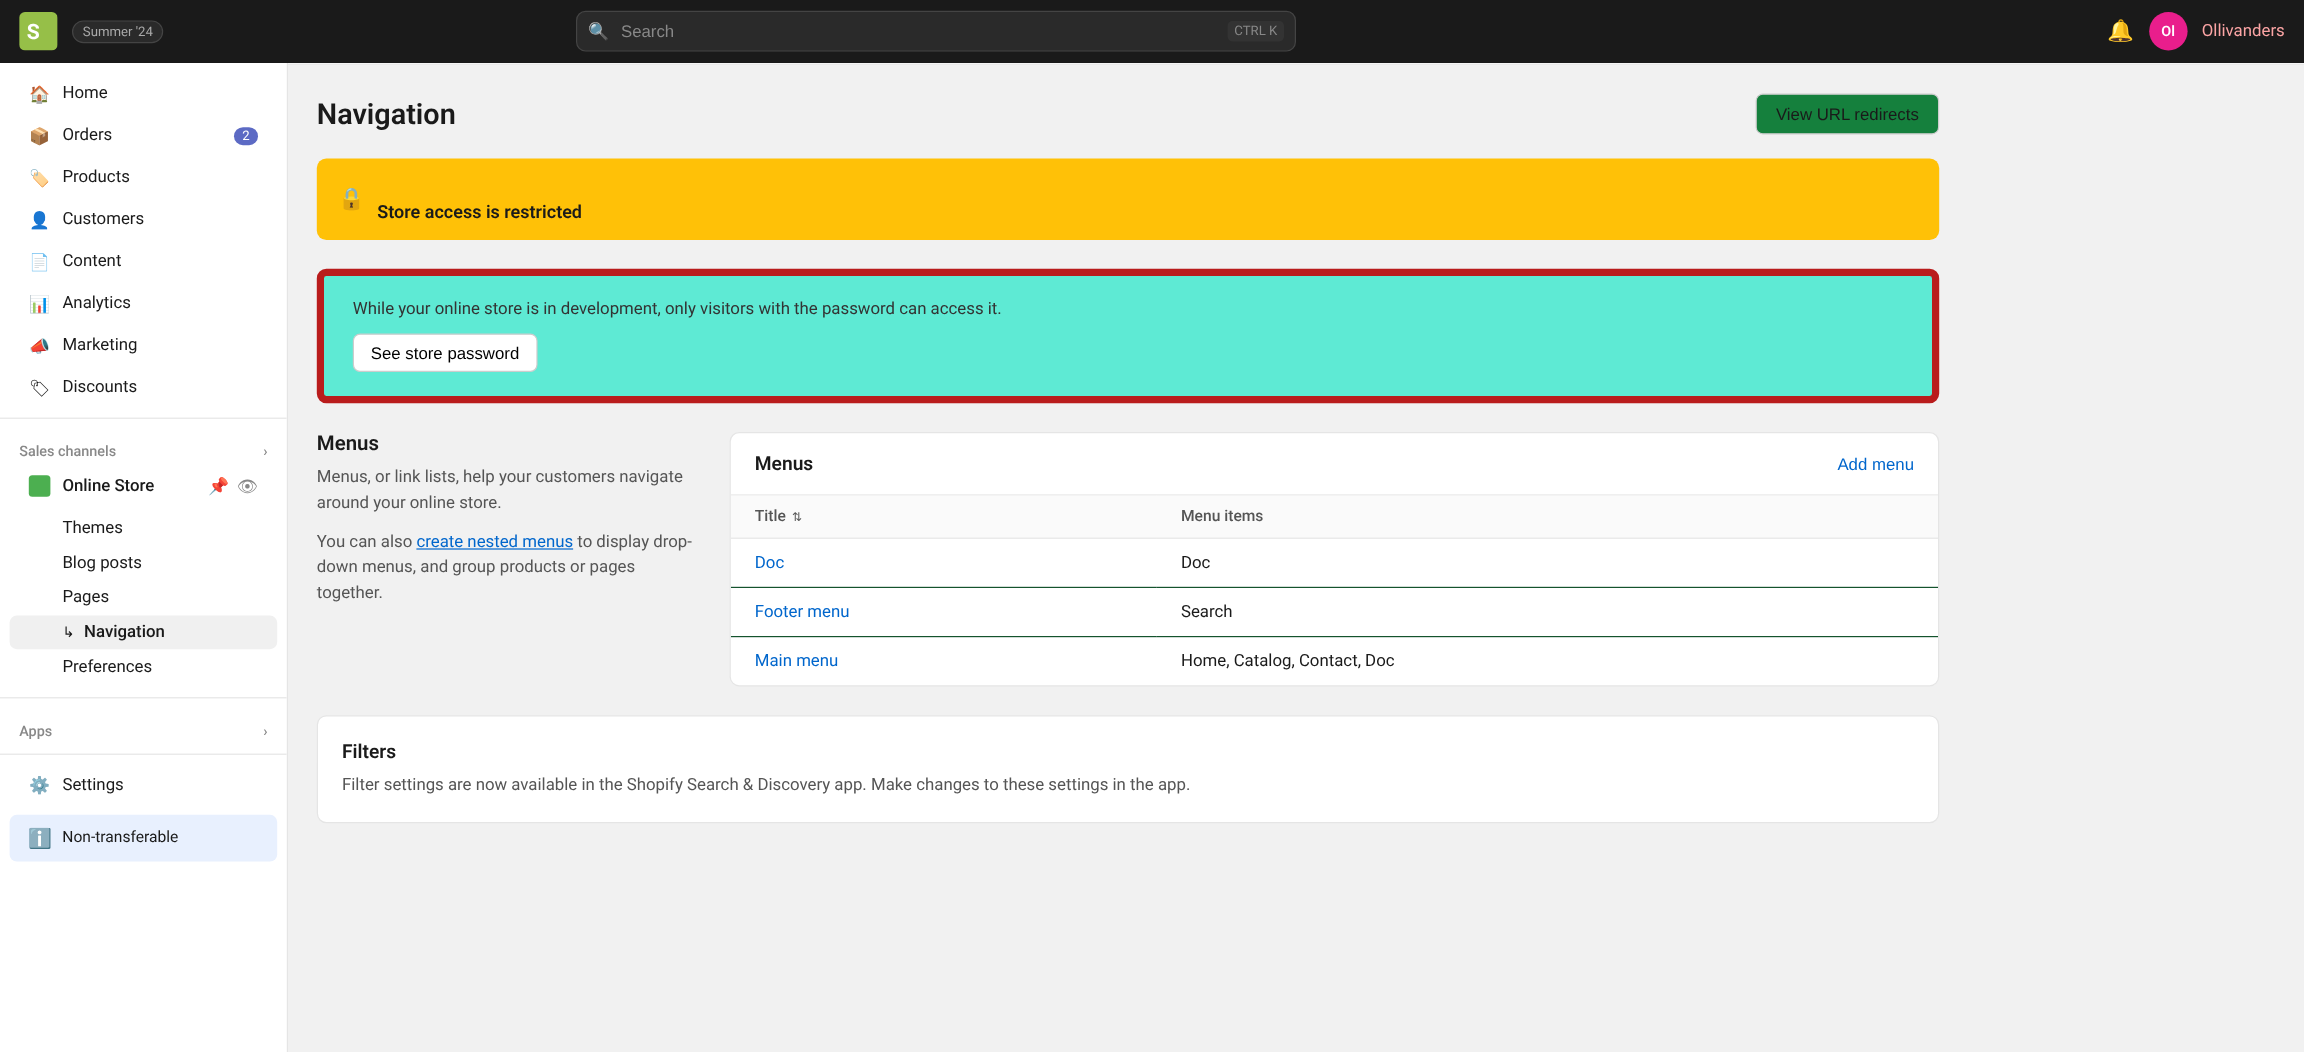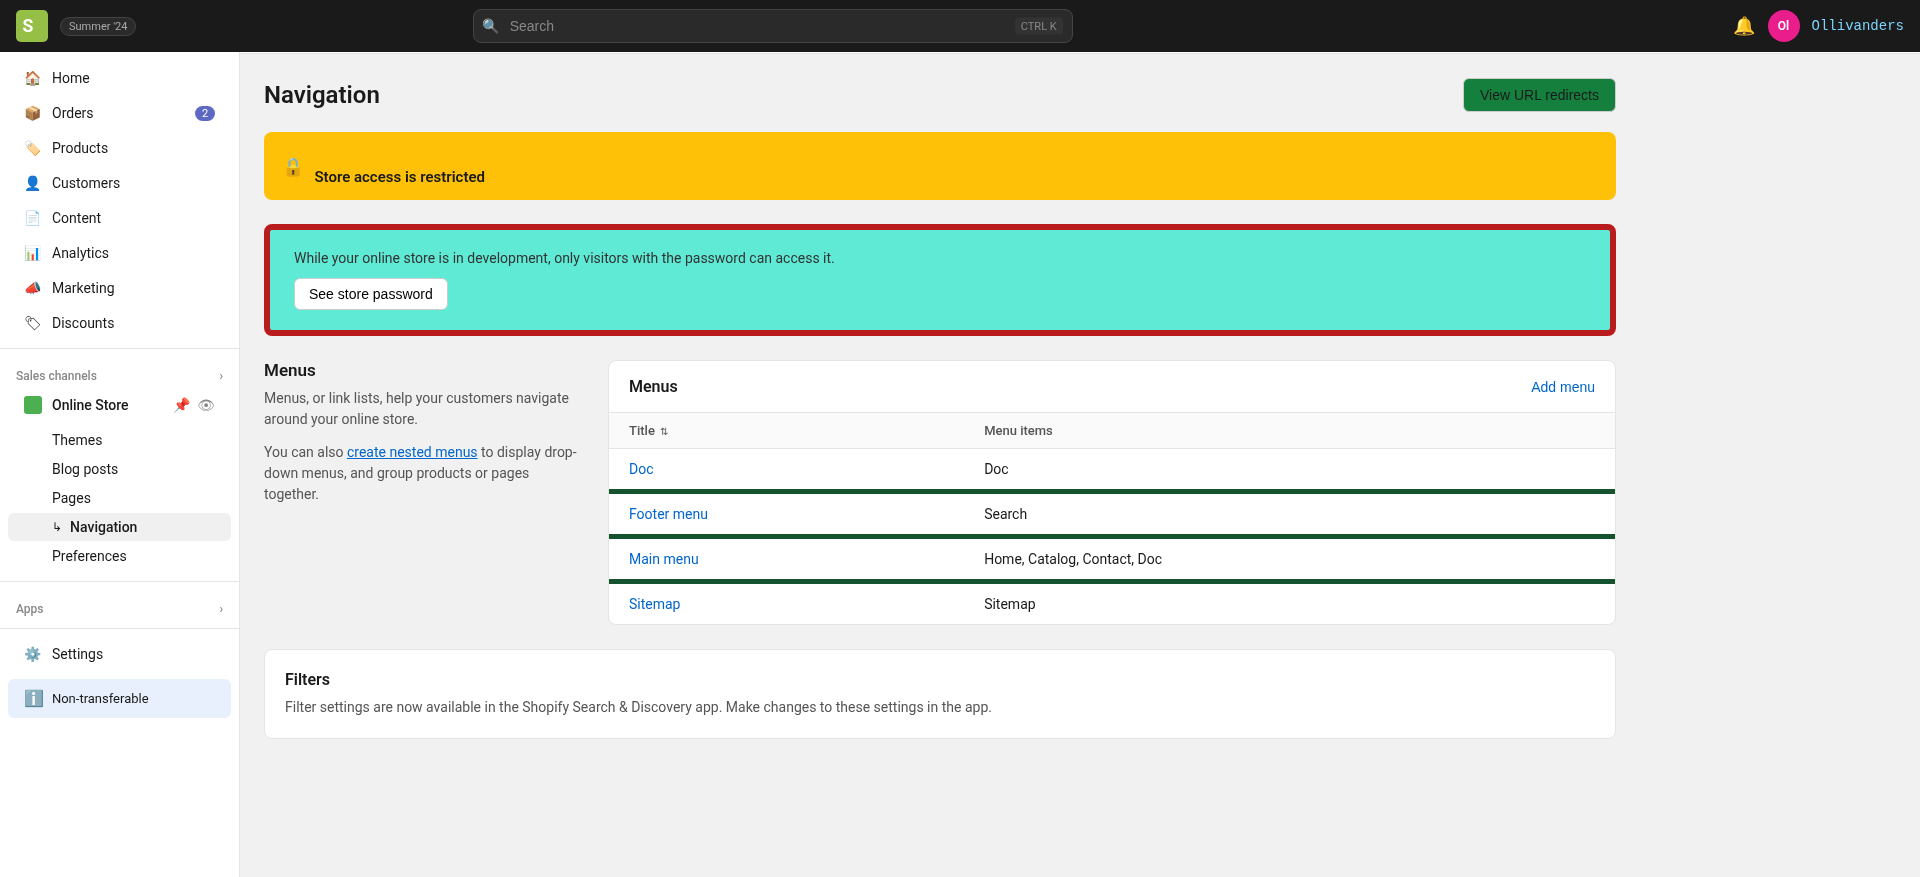--- a/index.html
+++ b/index.html
@@ -28,21 +28,21 @@
     .search-shortcut {
       position: absolute; right: 10px; top: 50%; transform: translateY(-50%);
       color: #888; font-size: 11px; background: #333; padding: 2px 6px; border-radius: 4px;
     }
     .topbar-right { display: flex; align-items: center; gap: 12px; margin-left: auto; }
     .notif-btn { background: none; border: none; cursor: pointer; color: #ccc; font-size: 18px; }
     .avatar {
       width: 32px; height: 32px; background: #e91e8c; border-radius: 50%;
       display: flex; align-items: center; justify-content: center; color: white; font-size: 12px; font-weight: 600;
     }
-    .username { color: #7dd3fc; font-size: 14px; font-family: Liberation Mono, monospace; }
+    .username { color: #fca5a5; font-size: 14px; }
 
     
     .sidebar {
       width: 240px; background: #fff; border-right: 1px solid #e5e5e5;
       position: fixed; top: 52px; bottom: 0; left: 0; overflow-y: auto;
       padding: 8px 0;
     }
     .sidebar-item {
       display: flex; align-items: center; gap: 10px; padding: 8px 16px;
       cursor: pointer; border-radius: 6px; margin: 1px 8px; color: #1a1a1a;
@@ -128,21 +128,21 @@
       display: flex; align-items: center; justify-content: space-between; padding: 16px 20px;
       border-bottom: 1px solid #e5e5e5;
     }
     .table-card-title { font-size: 16px; font-weight: 600; }
     .add-menu-btn { color: #0066cc; background: none; border: none; cursor: pointer; font-size: 14px; }
     .table { width: 100%; border-collapse: collapse; }
     .table th {
       text-align: left; padding: 10px 20px; font-size: 13px; font-weight: 500; color: #555;
       border-bottom: 1px solid #e5e5e5; background: #fafafa;
     }
-    .table td { padding: 12px 20px; border-bottom: 5px solid #14532d; font-size: 14px; }
+    .table td { padding: 12px 20px; border-bottom: 1px solid #14532d; font-size: 14px; }
     .table tr:last-child td { border-bottom: none; }
     .table a { color: #0066cc; text-decoration: none; }
     .sort-icon { font-size: 10px; margin-left: 2px; }
 
     
     .filters-card { background: #fff; border: 1px solid #e5e5e5; border-radius: 8px; padding: 20px; }
     .filters-card-title { font-size: 16px; font-weight: 600; margin-bottom: 8px; }
     .filters-card-desc { color: #555; font-size: 14px; line-height: 1.5; }
 
     
@@ -334,26 +334,20 @@
         <a href="#">Footer menu</a>
       </td>
       <td>Search</td>
     </tr>
                 <tr>
       <td>
         <a href="#">Main menu</a>
       </td>
       <td>Home, Catalog, Contact, Doc</td>
     </tr>
-                <tr>
-      <td>
-        <a href="#">Sitemap</a>
-      </td>
-      <td>Sitemap</td>
-    </tr>
               </tbody>
           </table>
         </div>
       </div>
     </div>
 
     <div class="two-col">
       <div class="col-right">
         <div class="filters-card">
           <h3 class="filters-card-title">Filters</h3>

